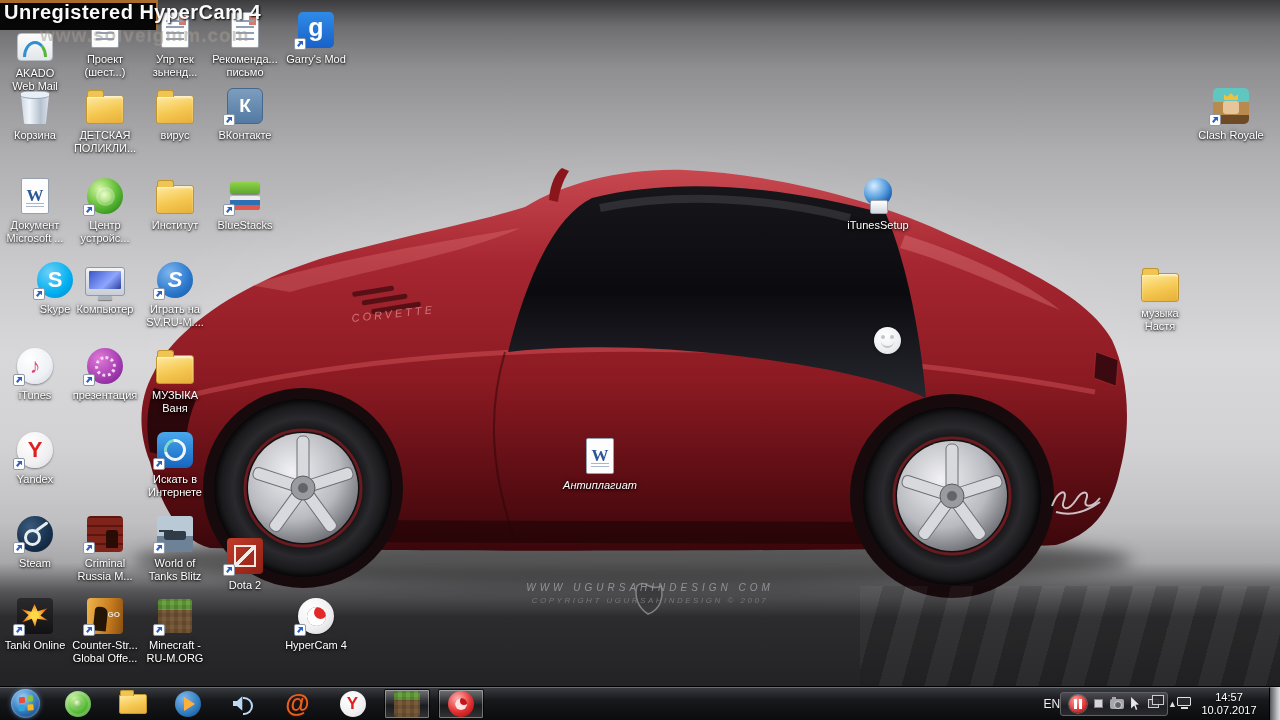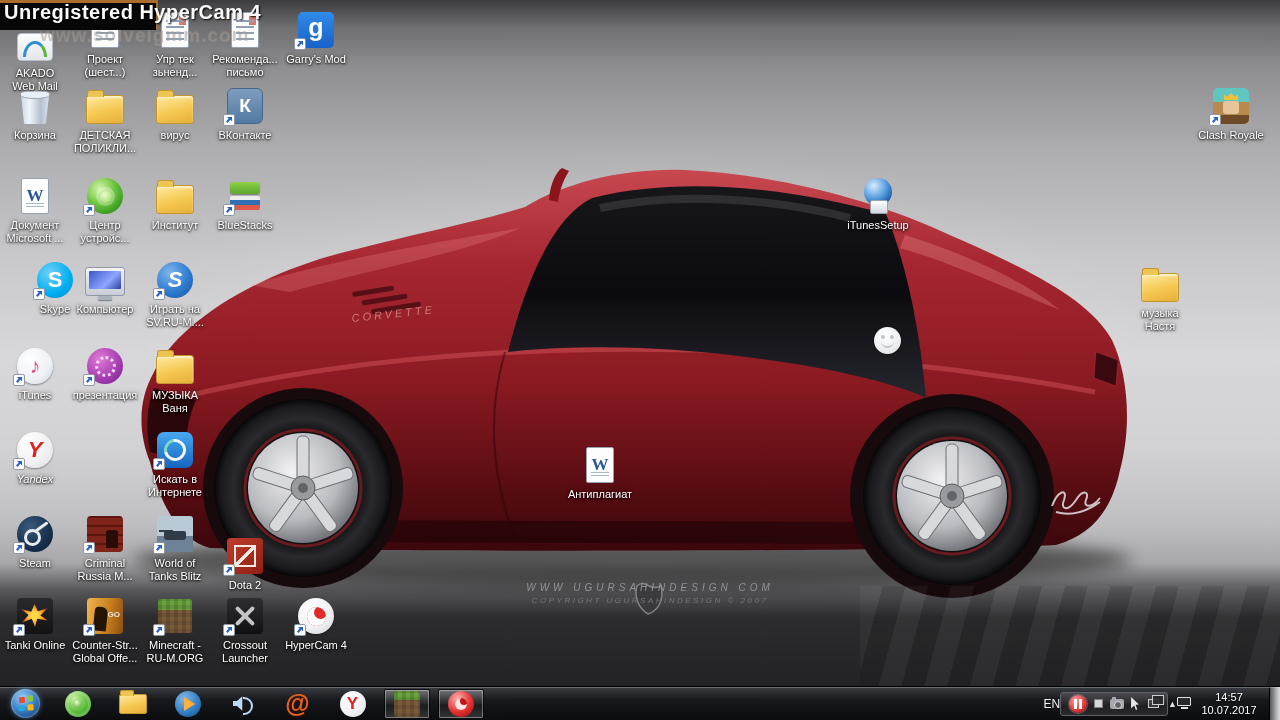--- a/index.html
+++ b/index.html
@@ -462,21 +462,21 @@
       <div class="dlabel">презентация</div>
     </div>
         <div class="dicon t-folder" style="left: 140px; top: 346px;">
       <div class="gwrap">
         <div class="glyph"></div>
 
       </div>
       <div class="dlabel">МУЗЫКА
 Ваня</div>
     </div>
-        <div class="dicon t-yandex" style="left: 0px; top: 430px; font-style: italic;">
+        <div class="dicon t-yandex" style="left: 0px; top: 430px;">
       <div class="gwrap">
         <div class="glyph"></div>
         <span class="shortcut-arrow"></span>
       </div>
       <div class="dlabel">Yandex</div>
     </div>
         <div class="dicon t-searchnet" style="left: 140px; top: 430px;">
       <div class="gwrap">
         <div class="glyph"></div>
         <span class="shortcut-arrow"></span>
@@ -530,28 +530,20 @@
 Global Offe...</div>
     </div>
         <div class="dicon t-minecraft" style="left: 140px; top: 596px;">
       <div class="gwrap">
         <div class="glyph"></div>
         <span class="shortcut-arrow"></span>
       </div>
       <div class="dlabel">Minecraft -
 RU-M.ORG</div>
     </div>
-        <div class="dicon t-crossout" style="left: 210px; top: 596px;">
-      <div class="gwrap">
-        <div class="glyph"></div>
-        <span class="shortcut-arrow"></span>
-      </div>
-      <div class="dlabel">Crossout
-Launcher</div>
-    </div>
         <div class="dicon t-hypercam" style="left: 281px; top: 596px;">
       <div class="gwrap">
         <div class="glyph"></div>
         <span class="shortcut-arrow"></span>
       </div>
       <div class="dlabel">HyperCam 4</div>
     </div>
         <div class="dicon t-clash" style="left: 1196px; top: 86px; justify-content: flex-end;">
       <div class="gwrap">
         <div class="glyph"></div>
@@ -567,21 +559,21 @@
       <div class="dlabel">iTunesSetup</div>
     </div>
         <div class="dicon t-folder" style="left: 1125px; top: 264px;">
       <div class="gwrap">
         <div class="glyph"></div>
 
       </div>
       <div class="dlabel">музыка
 Настя</div>
     </div>
-        <div class="dicon t-word" style="left: 565px; top: 445px;">
+        <div class="dicon t-word" style="left: 565px; top: 436px; font-style: italic;">
       <div class="gwrap">
         <div class="glyph"></div>
 
       </div>
       <div class="dlabel">Антиплагиат</div>
     </div>
       </div>
 
     <div class="watermark">
       <div class="wm1-wrap"><span class="wm1">Unregistered HyperCam 4</span></div>

